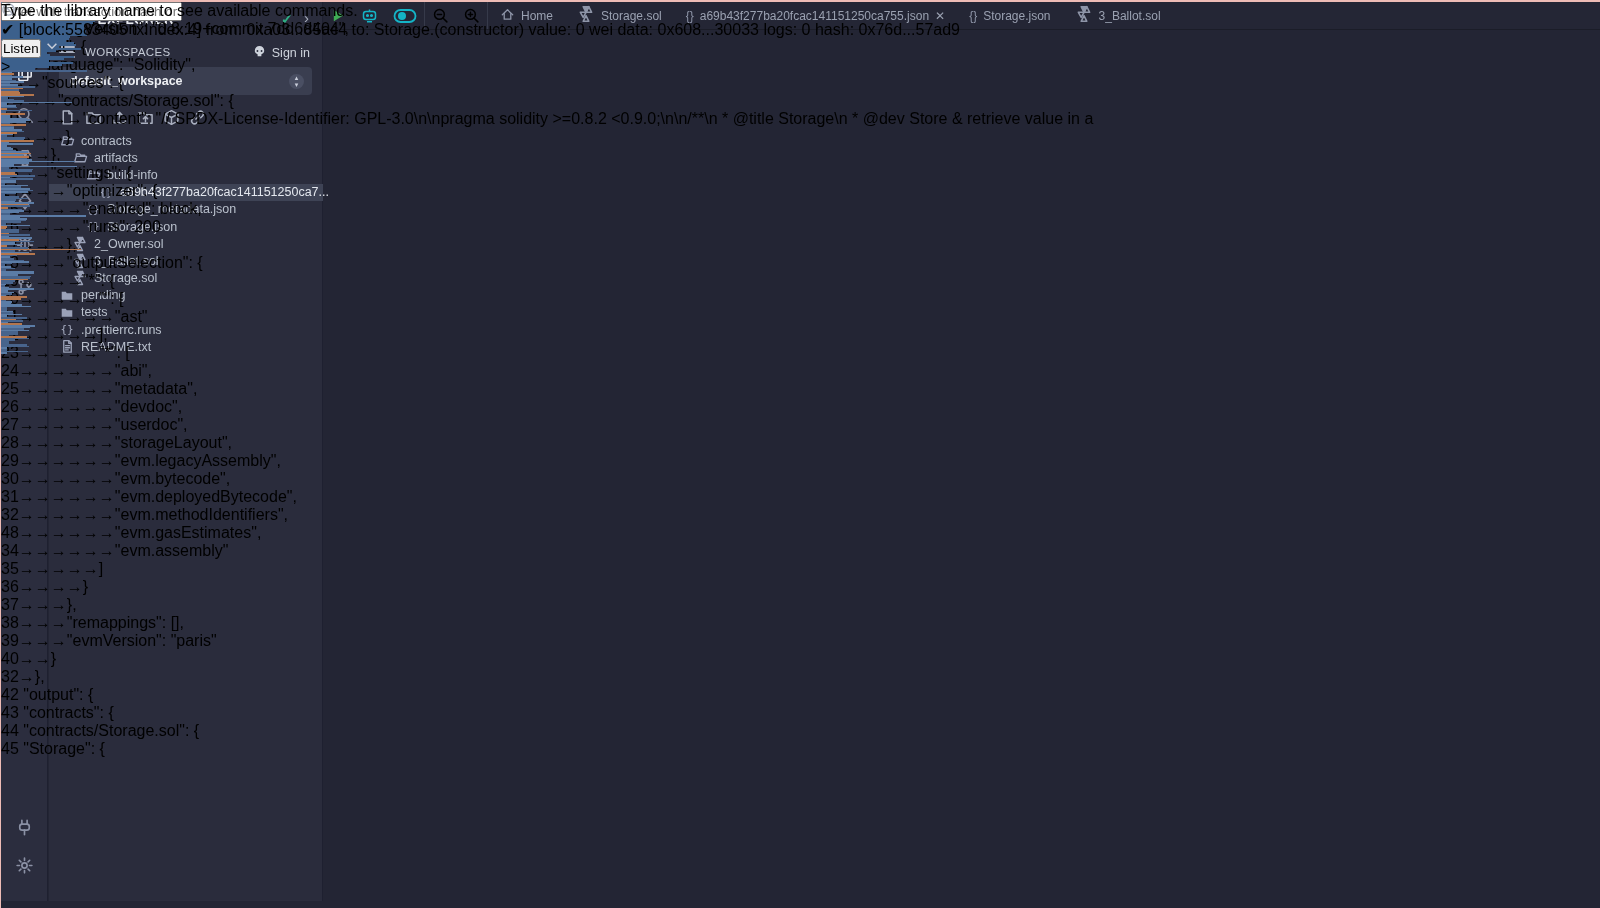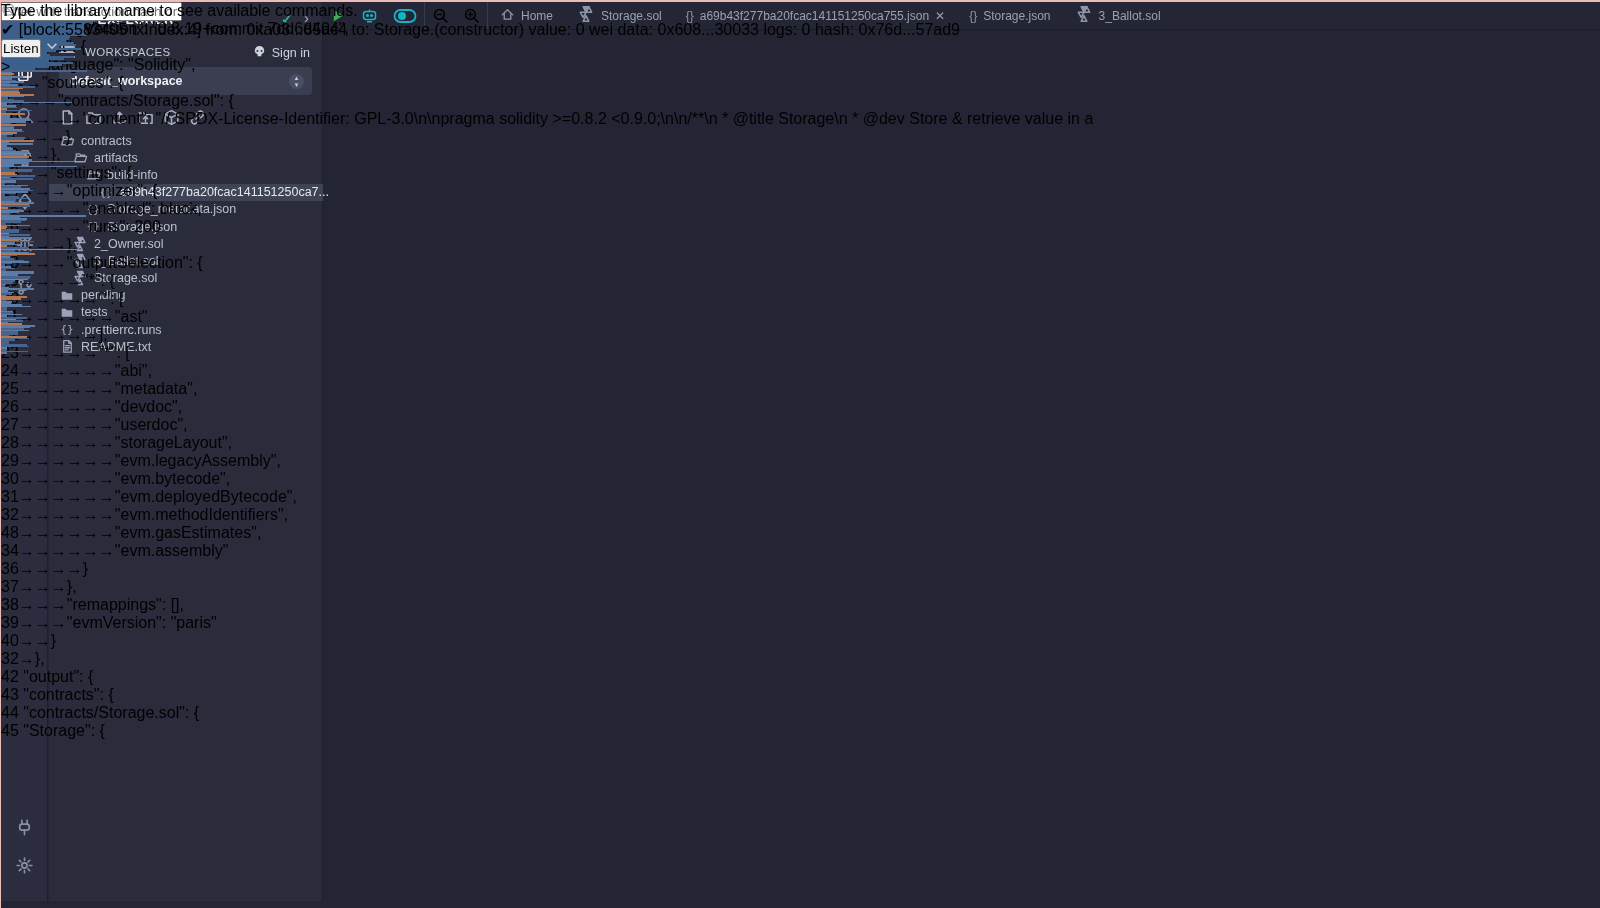--- a/index.html
+++ b/index.html
@@ -412,20 +412,21 @@
       <div class="cl" style="top: 340.82px;"><span class="num">25</span><span class="code"><span class="selbg"><span class="tabch">→</span><span class="tabch">→</span><span class="tabch">→</span><span class="tabch">→</span><span class="tabch">→</span><span class="tabch">→</span><span class="tk-s">"metadata"</span><span class="tk-p">,</span></span></span></div>
       <div class="cl" style="top: 357.24px;"><span class="num">26</span><span class="code"><span class="selbg"><span class="tabch">→</span><span class="tabch">→</span><span class="tabch">→</span><span class="tabch">→</span><span class="tabch">→</span><span class="tabch">→</span><span class="tk-s">"devdoc"</span><span class="tk-p">,</span></span></span></div>
       <div class="cl" style="top: 373.66px;"><span class="num">27</span><span class="code"><span class="selbg"><span class="tabch">→</span><span class="tabch">→</span><span class="tabch">→</span><span class="tabch">→</span><span class="tabch">→</span><span class="tabch">→</span><span class="tk-s">"userdoc"</span><span class="tk-p">,</span></span></span></div>
       <div class="cl" style="top: 390.08px;"><span class="num">28</span><span class="code"><span class="selbg"><span class="tabch">→</span><span class="tabch">→</span><span class="tabch">→</span><span class="tabch">→</span><span class="tabch">→</span><span class="tabch">→</span><span class="tk-s">"storageLayout"</span><span class="tk-p">,</span></span></span></div>
       <div class="cl" style="top: 406.5px;"><span class="num">29</span><span class="code"><span class="selbg"><span class="tabch">→</span><span class="tabch">→</span><span class="tabch">→</span><span class="tabch">→</span><span class="tabch">→</span><span class="tabch">→</span><span class="tk-s">"evm.legacyAssembly"</span><span class="tk-p">,</span></span></span></div>
       <div class="cl" style="top: 422.92px;"><span class="num">30</span><span class="code"><span class="selbg"><span class="tabch">→</span><span class="tabch">→</span><span class="tabch">→</span><span class="tabch">→</span><span class="tabch">→</span><span class="tabch">→</span><span class="tk-s">"evm.bytecode"</span><span class="tk-p">,</span></span></span></div>
       <div class="cl" style="top: 439.34px;"><span class="num">31</span><span class="code"><span class="selbg"><span class="tabch">→</span><span class="tabch">→</span><span class="tabch">→</span><span class="tabch">→</span><span class="tabch">→</span><span class="tabch">→</span><span class="tk-s">"evm.deployedBytecode"</span><span class="tk-p">,</span></span></span></div>
       <div class="cl" style="top: 455.76px;"><span class="num">32</span><span class="code"><span class="selbg"><span class="tabch">→</span><span class="tabch">→</span><span class="tabch">→</span><span class="tabch">→</span><span class="tabch">→</span><span class="tabch">→</span><span class="tk-s">"evm.methodIdentifiers"</span><span class="tk-p">,</span></span></span></div>
       <div class="cl" style="top: 472.18px;"><span class="num">48</span><span class="code"><span class="selbg"><span class="tabch">→</span><span class="tabch">→</span><span class="tabch">→</span><span class="tabch">→</span><span class="tabch">→</span><span class="tabch">→</span><span class="tk-s">"evm.gasEstimates"</span><span class="tk-p">,</span></span></span></div>
       <div class="cl" style="top: 488.6px;"><span class="num">34</span><span class="code"><span class="selbg"><span class="tabch">→</span><span class="tabch">→</span><span class="tabch">→</span><span class="tabch">→</span><span class="tabch">→</span><span class="tabch">→</span><span class="tk-s">"evm.assembly"</span></span></span></div>
+      <div class="cl" style="top: 505.02px;"><span class="num">35</span><span class="code"><span class="selbg"><span class="tabch">→</span><span class="tabch">→</span><span class="tabch">→</span><span class="tabch">→</span><span class="tabch">→</span><span class="tk-bb">]</span></span></span></div>
       <div class="cl" style="top: 521.44px;"><span class="num">36</span><span class="code"><span class="selbg"><span class="tabch">→</span><span class="tabch">→</span><span class="tabch">→</span><span class="tabch">→</span><span class="tk-bp">}</span></span></span></div>
       <div class="cl" style="top: 537.86px;"><span class="num">37</span><span class="code"><span class="selbg"><span class="tabch">→</span><span class="tabch">→</span><span class="tabch">→</span><span class="tk-by">}</span><span class="tk-p">,</span></span></span></div>
       <div class="cl" style="top: 554.28px;"><span class="num">38</span><span class="code"><span class="selbg"><span class="tabch">→</span><span class="tabch">→</span><span class="tabch">→</span><span class="tk-k">"remappings"</span><span class="tk-p">: </span><span class="tk-by">[]</span><span class="tk-p">,</span></span></span></div>
       <div class="cl" style="top: 570.7px;"><span class="num">39</span><span class="code"><span class="selbg"><span class="tabch">→</span><span class="tabch">→</span><span class="tabch">→</span><span class="tk-k">"evmVersion"</span><span class="tk-p">: </span><span class="tk-s">"paris"</span></span></span></div>
       <div class="cl" style="top: 587.12px;"><span class="num">40</span><span class="code"><span class="selbg"><span class="tabch">→</span><span class="tabch">→</span><span class="tk-bb">}</span></span></span></div>
       <div class="cl" style="top: 603.54px;"><span class="num">32</span><span class="code"><span class="selbg"><span class="tabch">→</span><span class="tk-bp">}</span><span class="tk-p">,</span></span></span></div>
       <div class="cl" style="top: 619.96px;"><span class="num">42</span><span class="code"><span><span class="tabch"> </span><span class="tk-k">"output"</span><span class="tk-p">: </span><span class="tk-bp">{</span></span></span></div>
       <div class="cl" style="top: 636.38px;"><span class="num">43</span><span class="code"><span><span class="tabch"> </span><span class="tabch"> </span><span class="tk-k">"contracts"</span><span class="tk-p">: </span><span class="tk-bb">{</span></span></span></div>
       <div class="cl" style="top: 652.8px;"><span class="num">44</span><span class="code"><span><span class="tabch"> </span><span class="tabch"> </span><span class="tabch"> </span><span class="tk-k">"contracts/Storage.sol"</span><span class="tk-p">: </span><span class="tk-by">{</span></span></span></div>
       <div class="cl" style="top: 669.22px;"><span class="num">45</span><span class="code"><span><span class="tabch"> </span><span class="tabch"> </span><span class="tabch"> </span><span class="tabch"> </span><span class="tk-k">"Storage"</span><span class="tk-p">: </span><span class="tk-bp">{</span></span></span></div>

